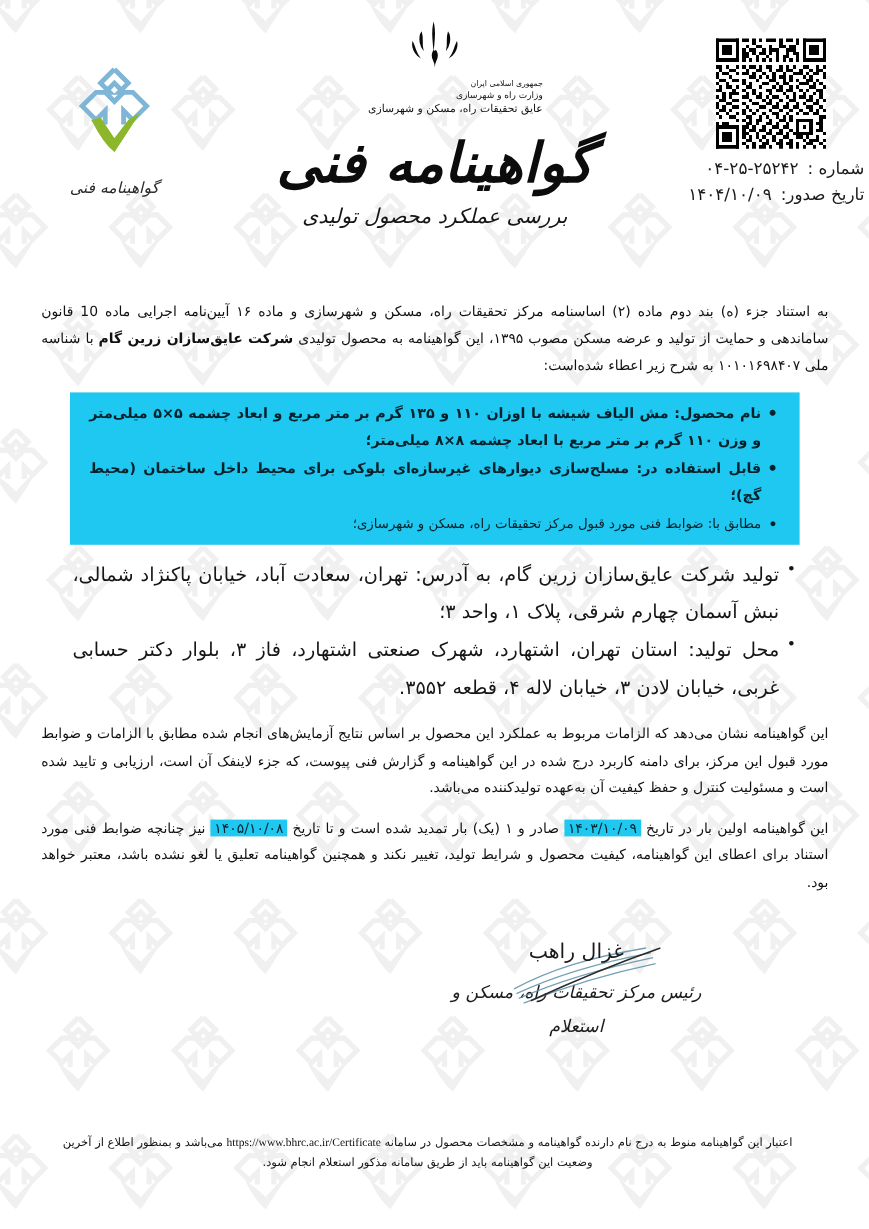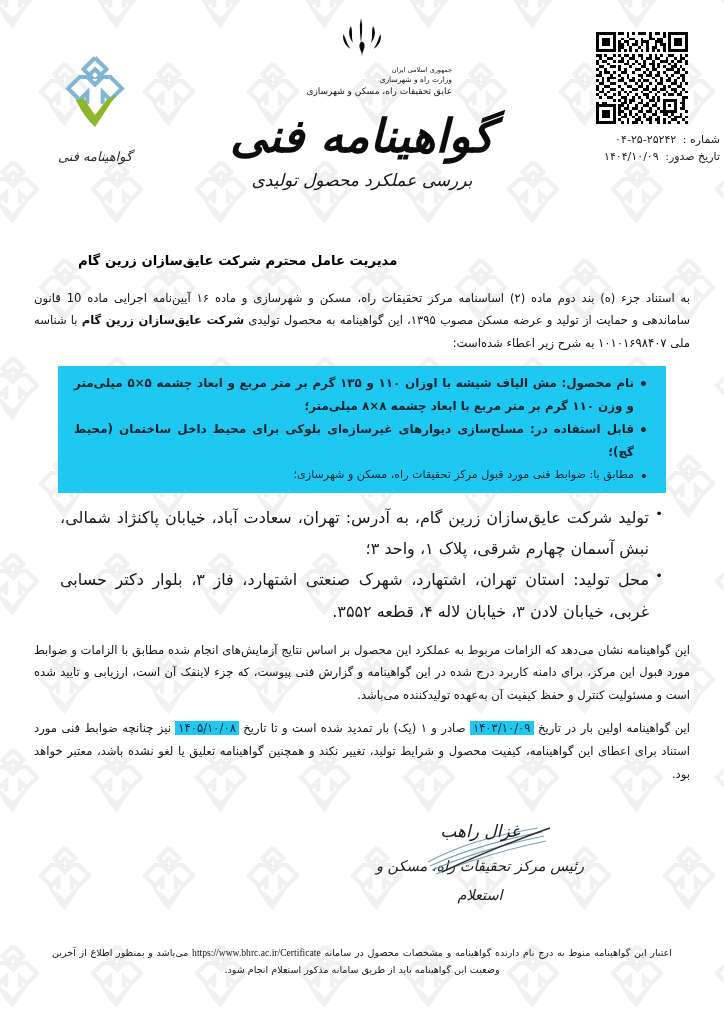--- a/index.html
+++ b/index.html
@@ -59,21 +59,21 @@
 
   #qr-code {
     width: 92px;
     height: 92px;
     margin: 0 auto;
     display: block;
   }
 
   #doc-meta {
     margin-top: 7px;
-    font-size: 11px;
+    font-size: 14px;
     line-height: 1.55;
     color: #1a1a1a;
     text-align: right;
     padding-right: 4px;
     white-space: nowrap;
   }
 
   #doc-meta div { letter-spacing: 0.2px; }
   #doc-meta .mv { margin-right: 3px; }
 
@@ -230,21 +230,20 @@
   
   #signature-block {
     margin-top: 30px;
     padding-right: 90px;
     text-align: center;
     width: 330px;
   }
 
   #sig-name {
     font-family: "DejaVu Serif", "Liberation Serif", serif;
-    font-style: italic;
     font-size: 17px;
     color: #1a1a1a;
     position: relative;
     z-index: 3;
   }
 
   #sig-mark {
     position: relative;
     height: 0;
   }
@@ -261,21 +260,21 @@
     font-size: 14.5px;
     color: #1c1c1c;
     margin-top: 4px;
   }
 
   
   #footer-note {
     position: absolute;
     bottom: 45px;
     left: 0;
-    right: 0;
+    right: 12px;
     padding: 0 52px;
     font-size: 9.6px;
     line-height: 1.85;
     color: #121212;
     text-align: justify;
     text-align-last: center;
     z-index: 2;
   }
 
   #footer-note .url {
@@ -1361,21 +1360,20 @@
     </div>
 
     <div id="title-block">
       <div id="main-title">گواهینامه فنی</div>
       <div id="sub-title">بررسی عملکرد محصول تولیدی</div>
     </div>
   </div>
 
   <div id="content">
 
-    <div id="addressee">مدیریت عامل محترم شرکت عایق‌سازان زرین گام</div>
 
     <div class="para">
       <span>به استناد جزء (ه) بند دوم ماده (۲) اساسنامه مرکز تحقیقات راه، مسکن و شهرسازی و ماده ۱۶ آیین‌نامه اجرایی ماده 10 قانون ساماندهی و حمایت از تولید و عرضه مسکن مصوب ۱۳۹۵، این گواهینامه به محصول تولیدی </span><span class="b">شرکت عایق‌سازان زرین گام</span><span> با شناسه ملی </span><span>۱۰۱۰۱۶۹۸۴۰۷</span><span> به شرح زیر اعطاء شده‌است:</span>
     </div>
 
     <div id="highlight-block">
       <ul>
         <li class="strong">نام محصول: مش الیاف شیشه با اوزان ۱۱۰ و ۱۳۵ گرم بر متر مربع و ابعاد چشمه ۵×۵ میلی‌متر و وزن ۱۱۰ گرم بر متر مربع با ابعاد چشمه ۸×۸ میلی‌متر؛</li>
         <li class="strong">قابل استفاده در: مسلح‌سازی دیوارهای غیرسازه‌ای بلوکی برای محیط داخل ساختمان (محیط گچ)؛</li>
         <li class="plain">مطابق با: ضوابط فنی مورد قبول مرکز تحقیقات راه، مسکن و شهرسازی؛</li>

